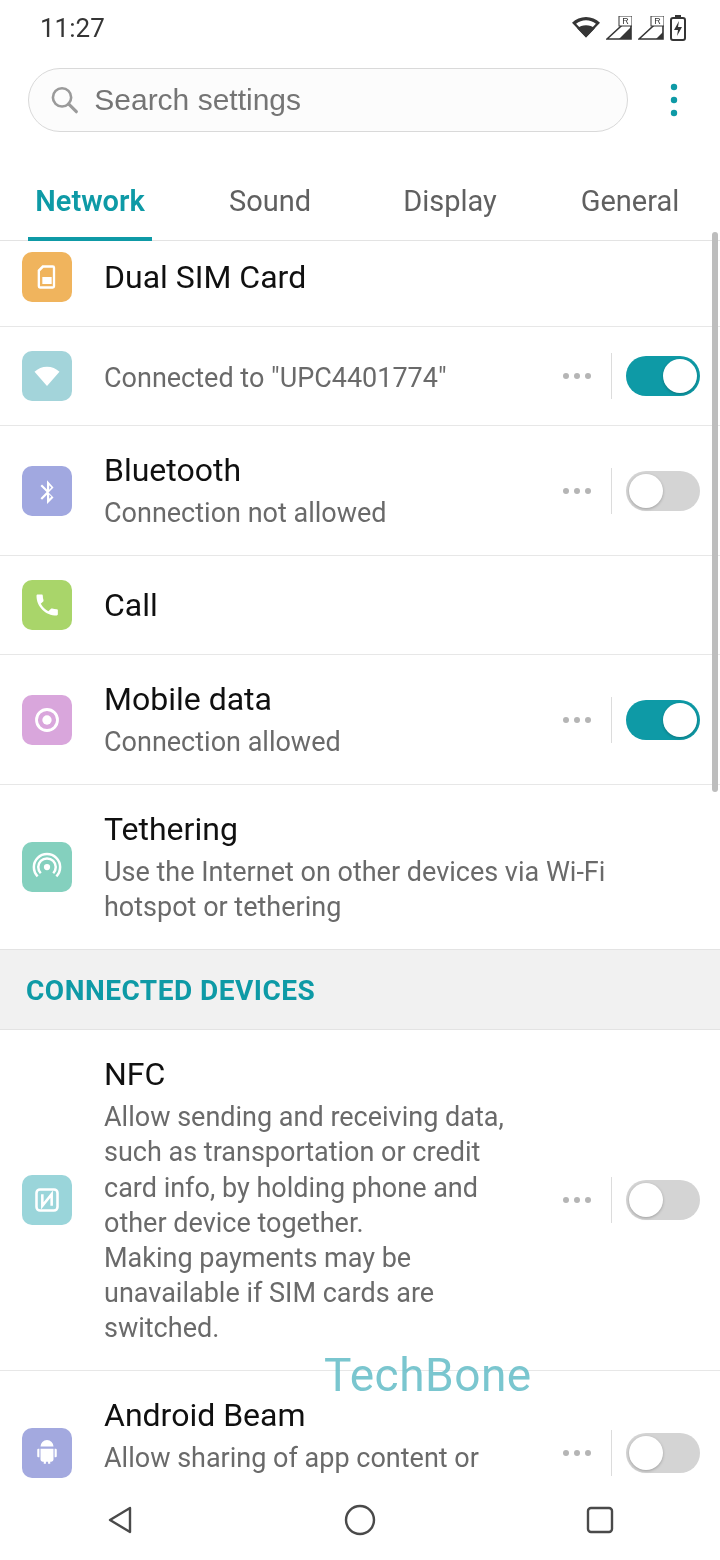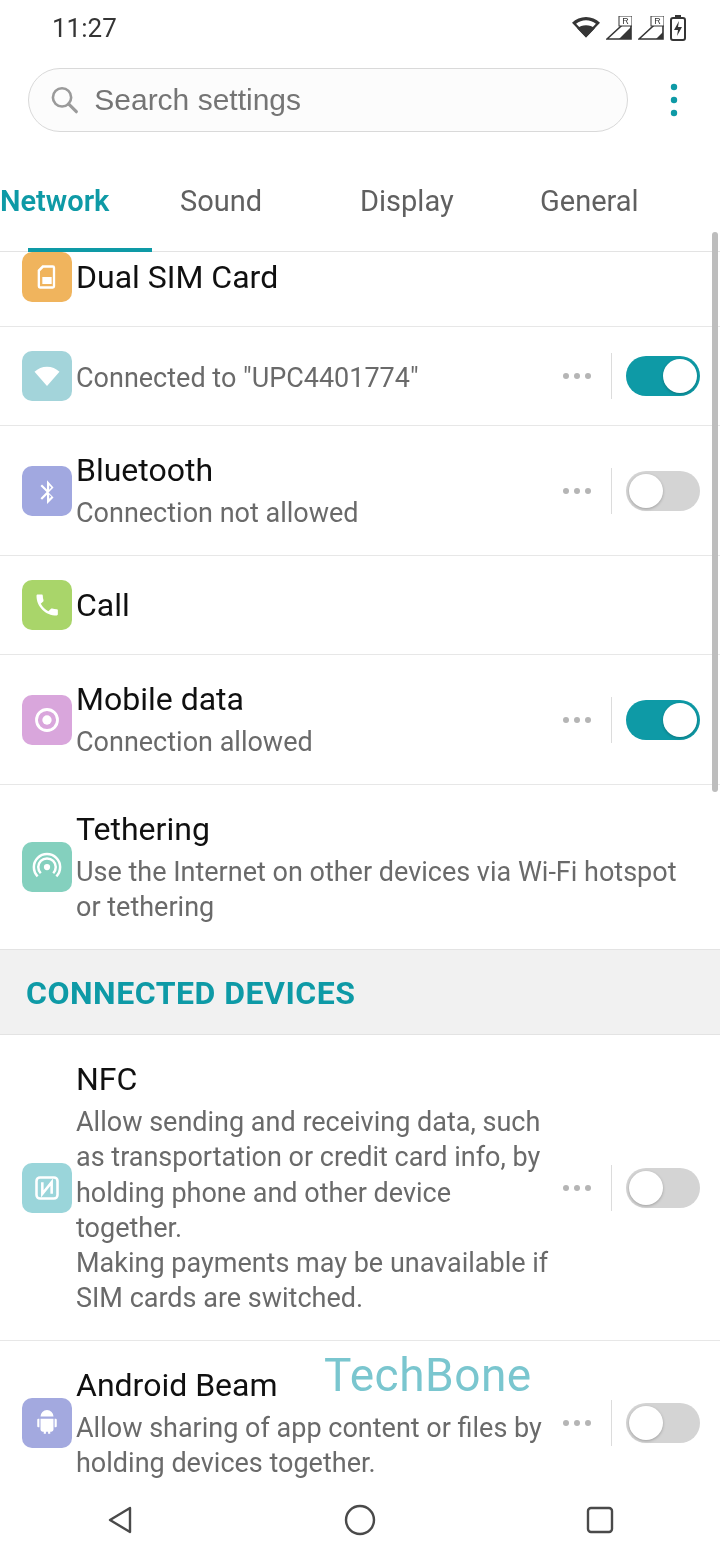--- a/index.html
+++ b/index.html
@@ -1,51 +1,51 @@
 <!DOCTYPE html>
 <html><head>
 <meta charset="utf-8">
 <style>
   * { box-sizing: border-box; margin: 0; padding: 0; }
   html, body { width: 720px; height: 1560px; font-family: -apple-system, Roboto, "Helvetica Neue", Arial, sans-serif; background: #ffffff; color: #202020; }
-  .status-bar { height: 56px; display: flex; align-items: center; justify-content: space-between; padding: 0 34px 0 40px; font-size: 26px; color: #353535; margin-left: 12px; }
+  .status-bar { height: 56px; display: flex; align-items: center; justify-content: space-between; padding: 0 34px 0 40px; font-size: 26px; color: #353535; }
   .status-right { display: flex; align-items: center; gap: 6px; }
   .status-right svg { display: block; }
 
   .search-row { display: flex; align-items: center; padding: 12px 18px 12px 28px; gap: 18px; }
   .search-box { flex: 1; height: 64px; border: 1px solid #d9d9d9; border-radius: 32px; background: #fcfcfc; display: flex; align-items: center; padding: 0 20px; gap: 14px; }
   .search-box input { border: none; outline: none; background: transparent; font-size: 30px; color: #7f1d1d; width: 100%; }
   .overflow-btn { width: 56px; height: 56px; display: flex; align-items: center; justify-content: center; }
 
   .tabs { display: flex; border-bottom: 1px solid #e3e3e3; margin-top: 22px; }
-  .tab { flex: 1; text-align: left; padding: 18px 0 33px; font-size: 29px; color: #606060; position: relative; }
+  .tab { flex: 1; text-align: center; padding: 18px 0 22px; font-size: 29px; color: #606060; position: relative; }
   .tab.active { color: #0e9aa6; font-weight: 600; }
   .tab.active::after { content: ""; position: absolute; left: 28px; right: 28px; bottom: -1px; height: 4px; background: #0e9aa6; }
 
   .list { position: relative; }
   .scrollbar { position: absolute; right: 2px; top: 4px; width: 6px; height: 560px; background: #bdbdbd; border-radius: 3px; }
 
-  .item { display: flex; align-items: center; padding: 24px 20px 24px 22px; border-bottom: 1px solid #e7e7e7; min-height: 88px; gap: 4px; }
+  .item { display: flex; align-items: center; padding: 24px 20px 24px 22px; border-bottom: 1px solid #e7e7e7; min-height: 88px; gap: 32px; }
   .item .icon-slot { width: 50px; height: 50px; flex-shrink: 0; border-radius: 10px; display: flex; align-items: center; justify-content: center; }
   .item .texts { flex: 1; min-width: 0; }
   .item .title { font-size: 32px; color: #101010; line-height: 1.25; }
   .item .subtitle { font-size: 27px; color: #6a6a6a; margin-top: 6px; line-height: 1.3; }
   .item .controls { display: flex; align-items: center; gap: 14px; }
 
   .more-dots { width: 40px; height: 40px; display: flex; align-items: center; justify-content: center; }
   .vdiv { width: 1px; height: 46px; background: #dcdcdc; }
 
   .toggle { width: 74px; height: 40px; border-radius: 20px; position: relative; }
   .toggle .knob { position: absolute; width: 34px; height: 34px; border-radius: 50%; top: 3px; background: #ffffff; box-shadow: 0 1px 3px rgba(0,0,0,.25); }
   .toggle.on { background: #0e9aa6; }
   .toggle.on .knob { right: 3px; }
   .toggle.off { background: #d4d4d4; }
   .toggle.off .knob { left: 3px; }
 
-  .section-header { background: #f1f1f1; padding: 24px 26px 22px; font-size: 32px; font-weight: 700; letter-spacing: 0.5px; color: #0e9aa6; border-top: 1px solid #e3e3e3; border-bottom: 1px solid #e3e3e3; }
+  .section-header { background: #f1f1f1; padding: 24px 26px 22px; font-size: 28px; font-weight: 700; letter-spacing: 0.5px; color: #0e9aa6; border-top: 1px solid #e3e3e3; border-bottom: 1px solid #e3e3e3; }
 
   .watermark { position: absolute; left: 324px; top: 1348px; font-size: 46px; color: #6cc0ca; opacity: 0.9; pointer-events: none; letter-spacing: 0.5px; }
 
   .nav-bar { position: absolute; left: 0; bottom: 0; width: 100%; height: 80px; background: #ffffff; display: flex; align-items: center; justify-content: space-around; }
   .nav-btn { width: 120px; height: 60px; display: flex; align-items: center; justify-content: center; }
 
   .ic-sim    { background: #f0b45d; }
   .ic-wifi   { background: #a3d4da; }
   .ic-bt     { background: #a1a8e0; }
   .ic-mobile { background: #d9a6dc; }

